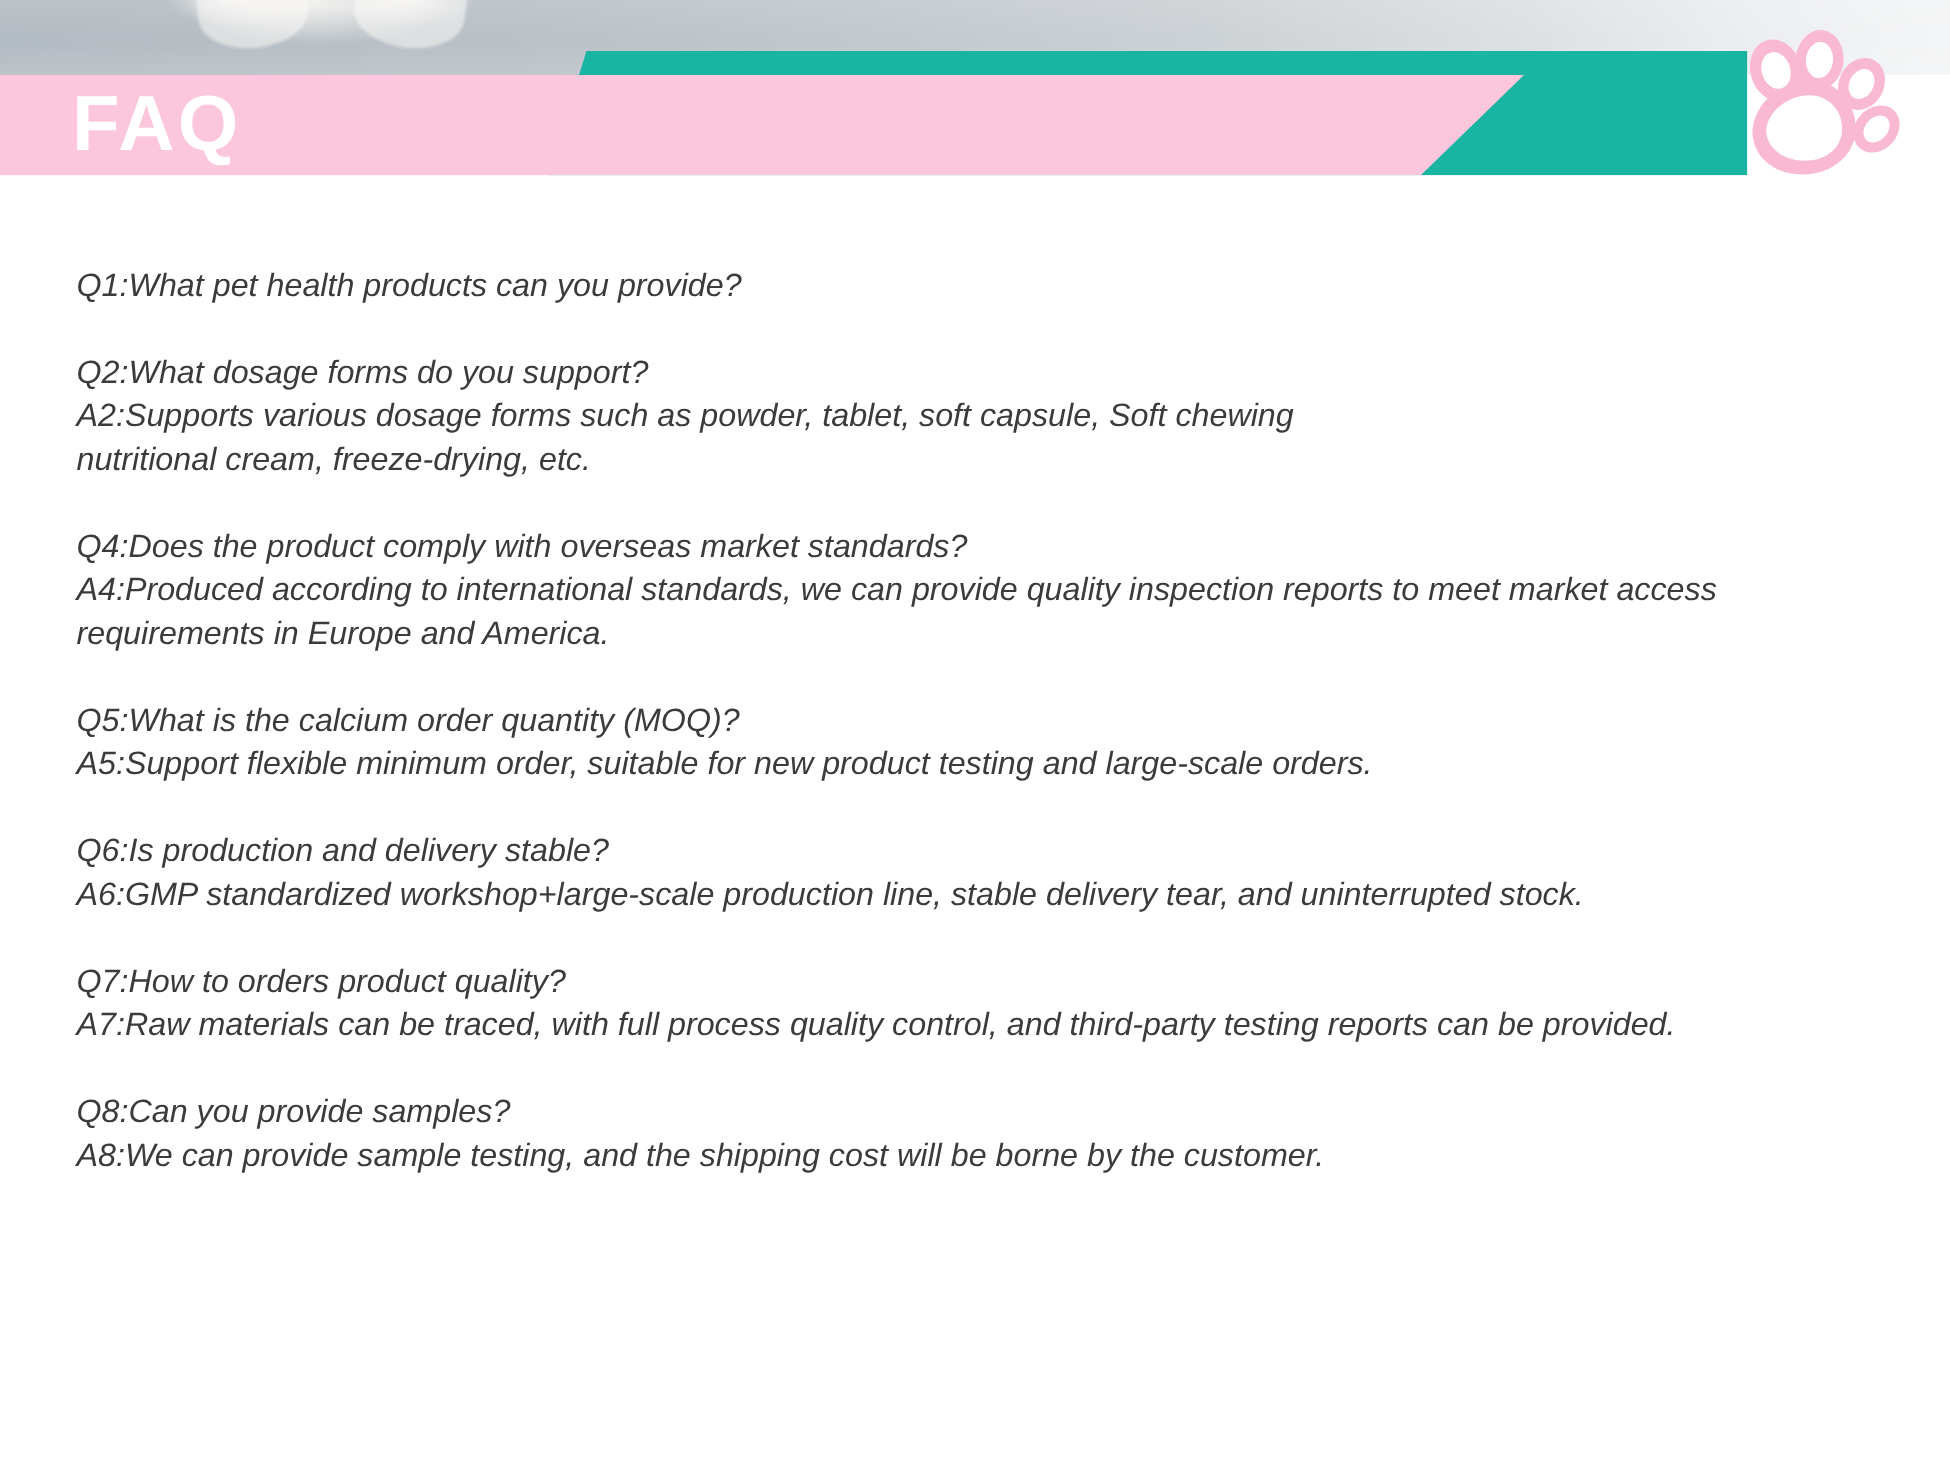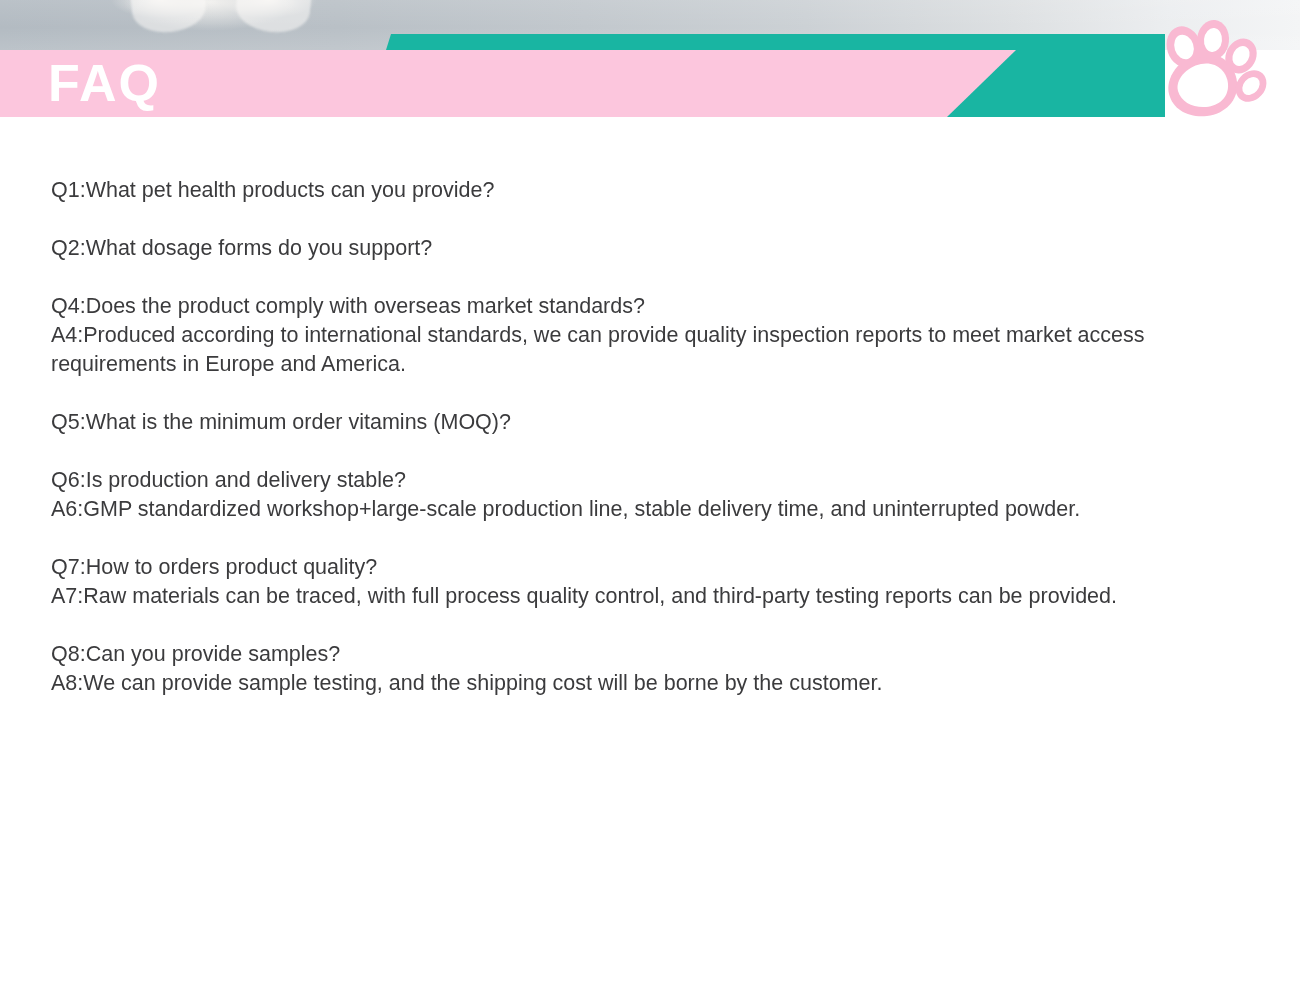--- a/index.html
+++ b/index.html
@@ -103,20 +103,21 @@
   .faq-body {
     position: absolute;
     left: 51px;
     top: 176px;
     width: 1215px;
     color: #3b3b3d;
     font-size: 21.5px;
     line-height: 29px;
     font-weight: 400;
     font-family: "Liberation Sans", sans-serif;
+    font-style: italic;
   }
   .faq-item {
     margin-bottom: 29px;
   }
   .faq-item:last-child { margin-bottom: 16px; }
   .faq-q, .faq-a {
     margin: 0;
     white-space: pre-wrap;
   }
 </style>
@@ -159,35 +160,38 @@
   </div>
 
   <div class="faq-body">
 
     <div class="faq-item">
       <p class="faq-q">Q1:What pet health products can you provide?</p>
     </div>
 
     <div class="faq-item">
       <p class="faq-q">Q2:What dosage forms do you support?</p>
+      <p class="faq-a">A2:Supports various dosage forms such as powder, tablet, soft capsule, Soft chewing
+nutritional cream, freeze-drying, etc.</p>
     </div>
 
 
     <div class="faq-item">
       <p class="faq-q">Q4:Does the product comply with overseas market standards?</p>
       <p class="faq-a">A4:Produced according to international standards, we can provide quality inspection reports to meet market access requirements in Europe and America.</p>
     </div>
 
     <div class="faq-item">
-      <p class="faq-q">Q5:What is the minimum order vitamins (MOQ)?</p>
+      <p class="faq-q">Q5:What is the calcium order quantity (MOQ)?</p>
+      <p class="faq-a">A5:Support flexible minimum order, suitable for new product testing and large-scale orders.</p>
     </div>
 
     <div class="faq-item">
       <p class="faq-q">Q6:Is production and delivery stable?</p>
-      <p class="faq-a">A6:GMP standardized workshop+large-scale production line, stable delivery time, and uninterrupted powder.</p>
+      <p class="faq-a">A6:GMP standardized workshop+large-scale production line, stable delivery tear, and uninterrupted stock.</p>
     </div>
 
     <div class="faq-item">
       <p class="faq-q">Q7:How to orders product quality?</p>
       <p class="faq-a">A7:Raw materials can be traced, with full process quality control, and third-party testing reports can be provided.</p>
     </div>
 
     <div class="faq-item">
       <p class="faq-q">Q8:Can you provide samples?</p>
       <p class="faq-a">A8:We can provide sample testing, and the shipping cost will be borne by the customer.</p>

